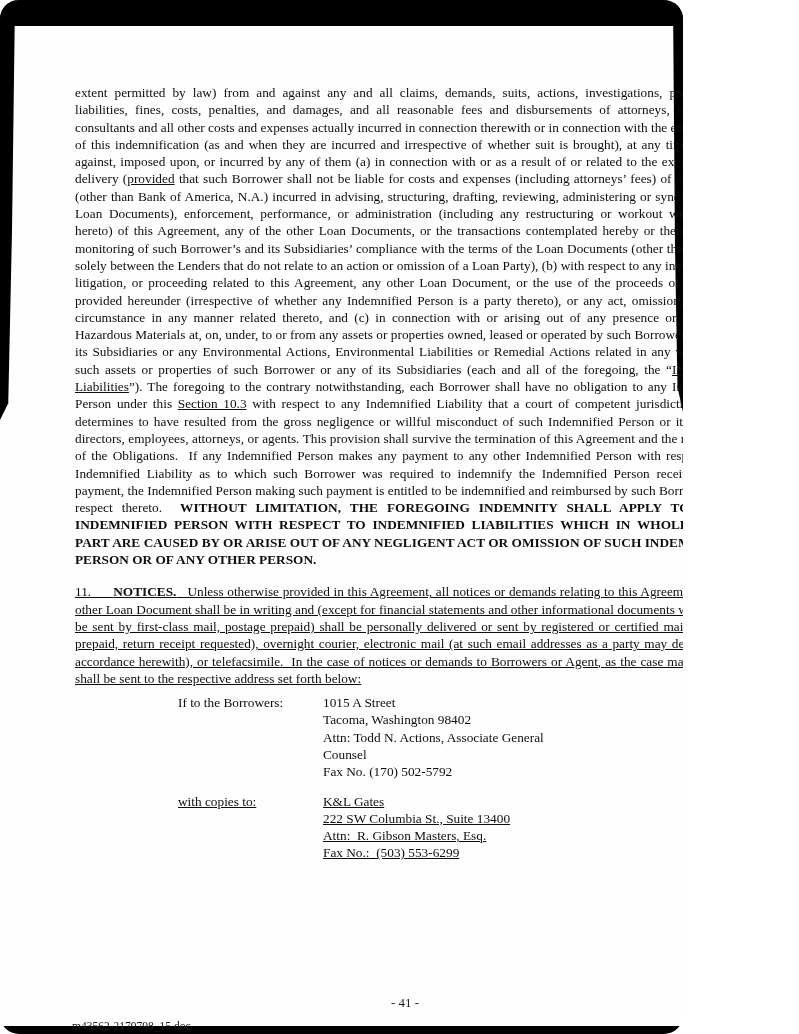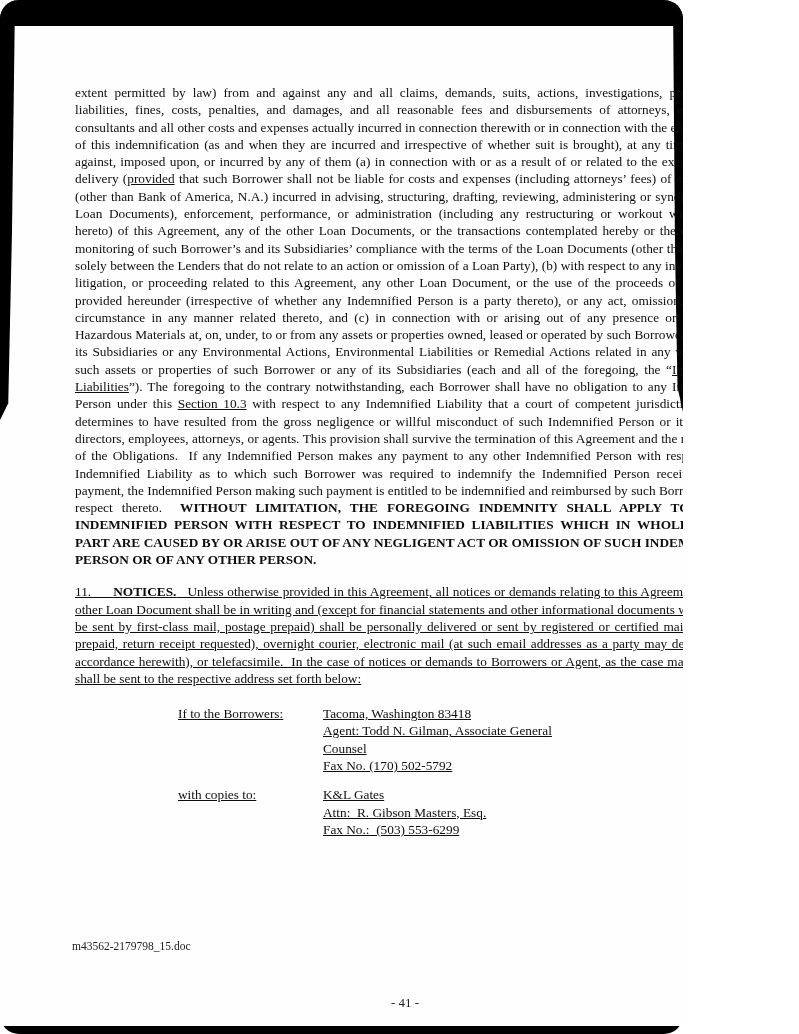--- a/index.html
+++ b/index.html
@@ -21,32 +21,32 @@
   .content {
     position:absolute; left:75px; top:84px; width:662px;
     font-size:13.3px; line-height:17.3px;
   }
   .para { margin:0; text-align:justify; }
   .para + .para { margin-top:15px;text-decoration:underline; }
   .b { font-weight:bold; }
   .u { text-decoration:underline; }
 
   .addr-block { display:flex; }
-  .addr-block-1 { margin-top:18px;text-decoration:underline; }
+  .addr-block-1 { margin-top:7px; }
   .addr-block-2 { margin-top:12px;text-decoration:underline; }
   .addr-indent { width:103px; flex:none; }
   .addr-label  { width:145px; flex:none; }
   .addr-lines  { flex:1; }
 
   .pagenum {
     position:absolute; left:75px; top:995px; width:660px;
     text-align:center; font-size:13px; color:#1c1c1c;
   }
   .docname {
-    position:absolute; left:72px; top:940px;
+    position:absolute; left:72px; top:1020px;
     font-size:11.5px; color:#1c1c1c;font-family:Liberation Serif, serif;
   }
 </style>
 </head>
 <body>
 
 <div class="sheet">
   <div class="edge edge-top"></div>
   <div class="edge edge-left"></div>
   <div class="edge edge-right"></div>
@@ -54,32 +54,34 @@
 
   <div class="content">
     <p class="para"><span>extent permitted by law) from and against any and all claims, demands, suits, actions, investigations, proceedings, liabilities, fines, costs, penalties, and damages, and all reasonable fees and disbursements of attorneys, experts, or consultants and all other costs and expenses actually incurred in connection therewith or in connection with the enforcement of this indemnification (as and when they are incurred and irrespective of whether suit is brought), at any time asserted against, imposed upon, or incurred by any of them (a) in connection with or as a result of or related to the execution and delivery (</span><span class="u">provided</span><span> that such Borrower shall not be liable for costs and expenses (including attorneys’ fees) of any Lender (other than Bank of America, N.A.) incurred in advising, structuring, drafting, reviewing, administering or syndicating the Loan Documents), enforcement, performance, or administration (including any restructuring or workout with respect hereto) of this Agreement, any of the other Loan Documents, or the transactions contemplated hereby or thereby or the monitoring of such Borrower’s and its Subsidiaries’ compliance with the terms of the Loan Documents (other than disputes solely between the Lenders that do not relate to an action or omission of a Loan Party), (b) with respect to any investigation, litigation, or proceeding related to this Agreement, any other Loan Document, or the use of the proceeds of the credit provided hereunder (irrespective of whether any Indemnified Person is a party thereto), or any act, omission, event, or circumstance in any manner related thereto, and (c) in connection with or arising out of any presence or release of Hazardous Materials at, on, under, to or from any assets or properties owned, leased or operated by such Borrower or any of its Subsidiaries or any Environmental Actions, Environmental Liabilities or Remedial Actions related in any way to any such assets or properties of such Borrower or any of its Subsidiaries (each and all of the foregoing, the “</span><span class="u">Indemnified Liabilities</span><span>”). The foregoing to the contrary notwithstanding, each Borrower shall have no obligation to any Indemnified Person under this </span><span class="u">Section 10.3</span><span> with respect to any Indemnified Liability that a court of competent jurisdiction finally determines to have resulted from the gross negligence or willful misconduct of such Indemnified Person or its officers, directors, employees, attorneys, or agents. This provision shall survive the termination of this Agreement and the repayment of the Obligations.&nbsp; If any Indemnified Person makes any payment to any other Indemnified Person with respect to an Indemnified Liability as to which such Borrower was required to indemnify the Indemnified Person receiving such payment, the Indemnified Person making such payment is entitled to be indemnified and reimbursed by such Borrower with respect thereto.&nbsp; </span><span class="b">WITHOUT LIMITATION, THE FOREGOING INDEMNITY SHALL APPLY TO EACH INDEMNIFIED PERSON WITH RESPECT TO INDEMNIFIED LIABILITIES WHICH IN WHOLE OR IN PART ARE CAUSED BY OR ARISE OUT OF ANY NEGLIGENT ACT OR OMISSION OF SUCH INDEMNIFIED PERSON OR OF ANY OTHER PERSON.</span></p>
 
     <p class="para"><span>11.&nbsp;&nbsp;&nbsp;&nbsp;&nbsp;&nbsp;</span><span class="b">NOTICES.</span><span>&nbsp;&nbsp; Unless otherwise provided in this Agreement, all notices or demands relating to this Agreement or any other Loan Document shall be in writing and (except for financial statements and other informational documents which may be sent by first-class mail, postage prepaid) shall be personally delivered or sent by registered or certified mail (postage prepaid, return receipt requested), overnight courier, electronic mail (at such email addresses as a party may designate in accordance herewith), or telefacsimile.&nbsp; In the case of notices or demands to Borrowers or Agent, as the case may be, they shall be sent to the respective address set forth below:</span></p>
 
     <div class="addr-block addr-block-1">
       <div class="addr-indent"></div>
       <div class="addr-label">If to the Borrowers:</div>
       <div class="addr-lines">
-          <div>Tacoma, Washington 83418</div>
-          <div>Agent: Todd N. Gilman, Associate General</div>
+          <div>1015 A Street</div>
+          <div>Tacoma, Washington 98402</div>
+          <div>Attn: Todd N. Actions, Associate General</div>
           <div>Counsel</div>
           <div>Fax No. (170) 502-5792</div>
         </div>
     </div>
 
     <div class="addr-block addr-block-2">
       <div class="addr-indent"></div>
       <div class="addr-label">with copies to:</div>
       <div class="addr-lines">
           <div>K&amp;L Gates</div>
+          <div>222 SW Columbia St., Suite 13400</div>
           <div>Attn:&nbsp; R. Gibson Masters, Esq.</div>
           <div>Fax No.:&nbsp; (503) 553-6299</div>
         </div>
     </div>
   </div>
 
   <div class="pagenum">- 41 -</div>
   <div class="docname">m43562-2179798_15.doc</div>
 </div>
 

